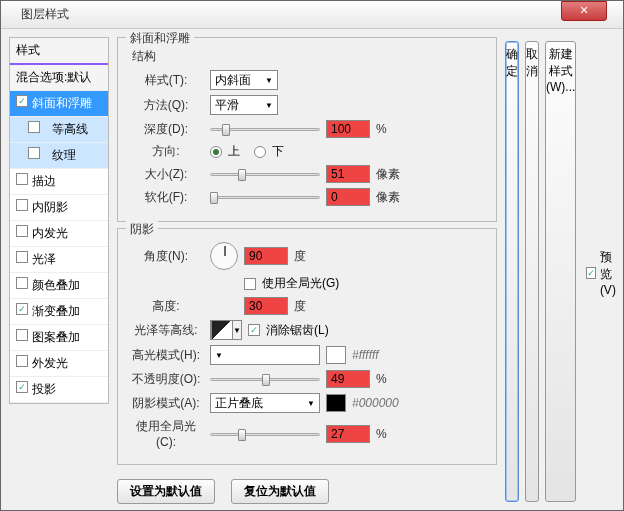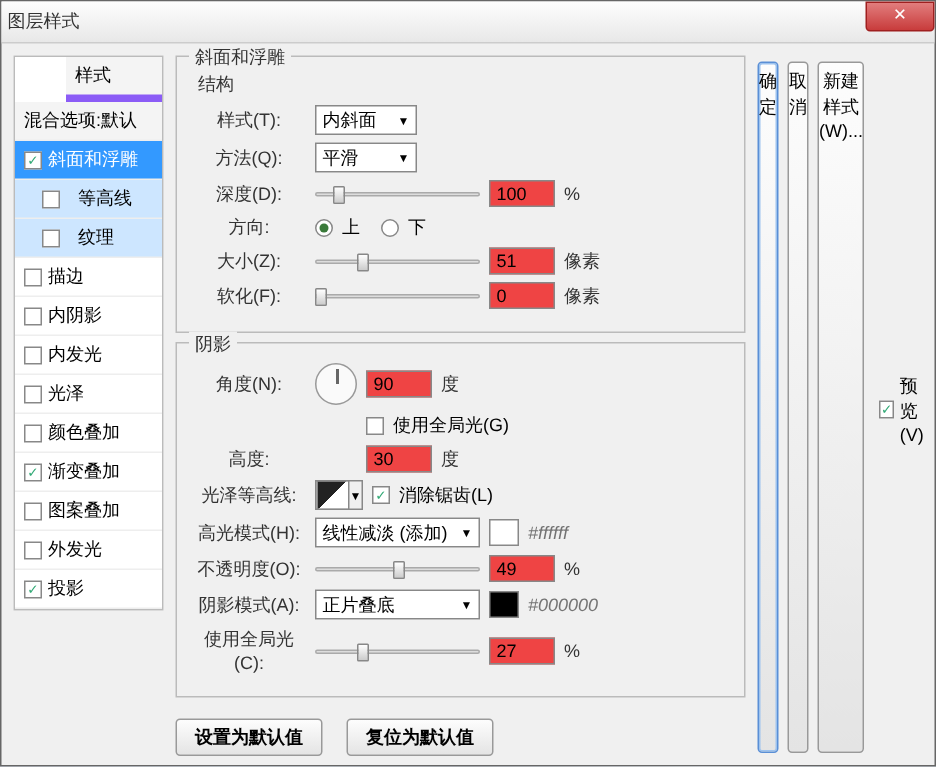--- a/index.html
+++ b/index.html
@@ -1,25 +1,25 @@
 <!DOCTYPE html>
 <html><head>
 <meta charset="utf-8">
 <style>
 * { box-sizing: border-box; font-family: "Microsoft YaHei", SimSun, Arial, sans-serif; font-size: 12px; }
 body { margin: 0; background: linear-gradient(to right, #4a5568, #a0b4c8, #5a6878, #c8d4e0, #3a4858); padding: 0; }
 .window { width: 624px; height: 511px; background: #f0f0f0; border: 1px solid #666; position: relative; }
-.titlebar { height: 28px; background: linear-gradient(#fdfdfd, #e8e8e8); border-bottom: 1px solid #ccc; display: flex; align-items: center; padding: 0 0; }
+.titlebar { height: 28px; background: linear-gradient(#fdfdfd, #e8e8e8); border-bottom: 1px solid #ccc; display: flex; align-items: center; padding: 0 16px; }
 .title { flex: 1; padding-left: 4px; color: #333; }
 .close-btn { width: 46px; height: 20px; background: linear-gradient(#e27d7d, #c83c3c); border: 1px solid #a02020; border-radius: 0 0 3px 3px; color: #fff; text-align: center; line-height: 16px; cursor: pointer; margin-top: -8px; font-size: 11px; }
 .body { display: flex; padding: 8px; gap: 8px; height: calc(100% - 28px); }
 .left-panel { width: 100px; }
 .styles-box { border: 1px solid #bbb; background: #fff; }
-.styles-header { background: #f4f4f4; padding: 4px 6px; border-bottom: 5px solid #8b5cf6; margin-left: 34px; }
-.style-item { padding: 4px 6px; display: flex; align-items: center; gap: 4px; border-bottom: 1px solid #eee; cursor: pointer; }
+.styles-header { background: #f4f4f4; padding: 4px 6px; border-bottom: 2px solid #8b5cf6; }
+.style-item { padding: 4px 6px; display: flex; gap: 4px; border-bottom: 1px solid #eee; cursor: pointer; }
 .style-item.blend { background: #f4f4f4; }
 .style-item.selected { background: #3399ff; color: #fff; }
 .style-item.subselected { background: #cde6ff; gap: 12px; }
 .style-item.indent { padding-left: 18px; }
 .cb { width: 12px; height: 12px; border: 1px solid #888; background: #fff; display: inline-flex; align-items: center; justify-content: center; font-size: 9px; color: #3a7; }
 .cb.checked::after { content: "✓"; }
 .middle-panel { flex: 1; display: flex; flex-direction: column; gap: 6px; }
 .fieldset { border: 1px solid #bbb; padding: 8px 10px 10px; position: relative; }
 .legend { position: absolute; top: -8px; left: 8px; background: #f0f0f0; padding: 0 4px; color: #333; }
 .row { display: flex; align-items: center; margin: 5px 0; gap: 6px; }
@@ -195,21 +195,20 @@
           <div class="swatch-drop">
               <span class="gloss-sw"></span>
               <span class="arrow">▼</span>
             </div>
           <span class="cb checked"></span>
           <span>消除锯齿(L)</span>
         </div>
         <div class="row">
           <span class="label">高光模式(H):</span>
           <div class="select" style="min-width:110px">
-              <span>线性减淡 (添加)</span>
               <span class="arrow">▼</span>
             </div>
           <span class="swatch" style="background:#ffffff"></span>
           <span class="hexlabel">#ffffff</span>
         </div>
         <div class="row">
           <span class="label">不透明度(O):</span>
           <div class="slider">
               <div class="slider-track"></div>
               <div class="slider-thumb" style="left:52px"></div>

